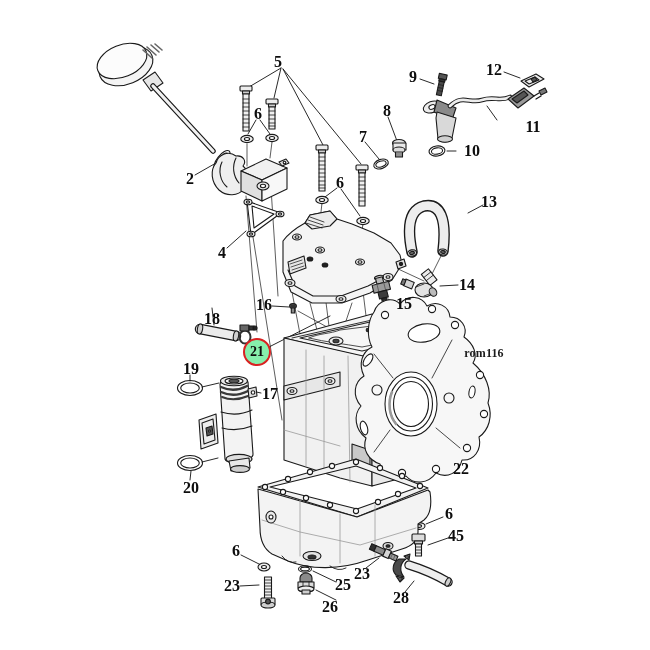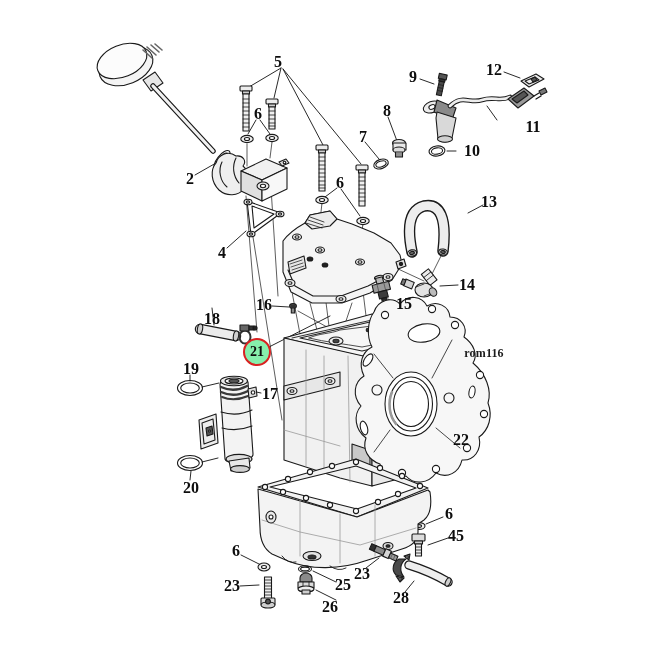--- a/index.html
+++ b/index.html
@@ -430,21 +430,21 @@
       <div class="part-label" style="left: 494px; top: 70px;">12</div>
       <div class="part-label" style="left: 489px; top: 202px;">13</div>
       <div class="part-label" style="left: 467px; top: 285px;">14</div>
       <div class="part-label" style="left: 404px; top: 304px;">15</div>
       <div class="part-label" style="left: 264px; top: 305px;">16</div>
       <div class="part-label" style="left: 270px; top: 394px;">17</div>
       <div class="part-label" style="left: 212px; top: 319px;">18</div>
       <div class="part-label" style="left: 191px; top: 369px;">19</div>
       <div class="part-label" style="left: 191px; top: 488px; font-family: Liberation Serif, serif;">20</div>
       <div class="part-label highlighted" style="left: 257px; top: 352px;">21</div>
-      <div class="part-label" style="left: 461px; top: 440px;">22</div>
+      <div class="part-label" style="left: 461px; top: 469px;">22</div>
       <div class="part-label" style="left: 232px; top: 586px;">23</div>
       <div class="part-label" style="left: 456px; top: 536px;">45</div>
       <div class="part-label" style="left: 343px; top: 585px;">25</div>
       <div class="part-label" style="left: 330px; top: 607px;">26</div>
       <div class="part-label" style="left: 362px; top: 574px;">23</div>
       <div class="part-label" style="left: 401px; top: 598px;">28</div>
     </div>
 
 <div class="watermark" style="left: 484px; top: 353px;">rom116</div>
 </div>

